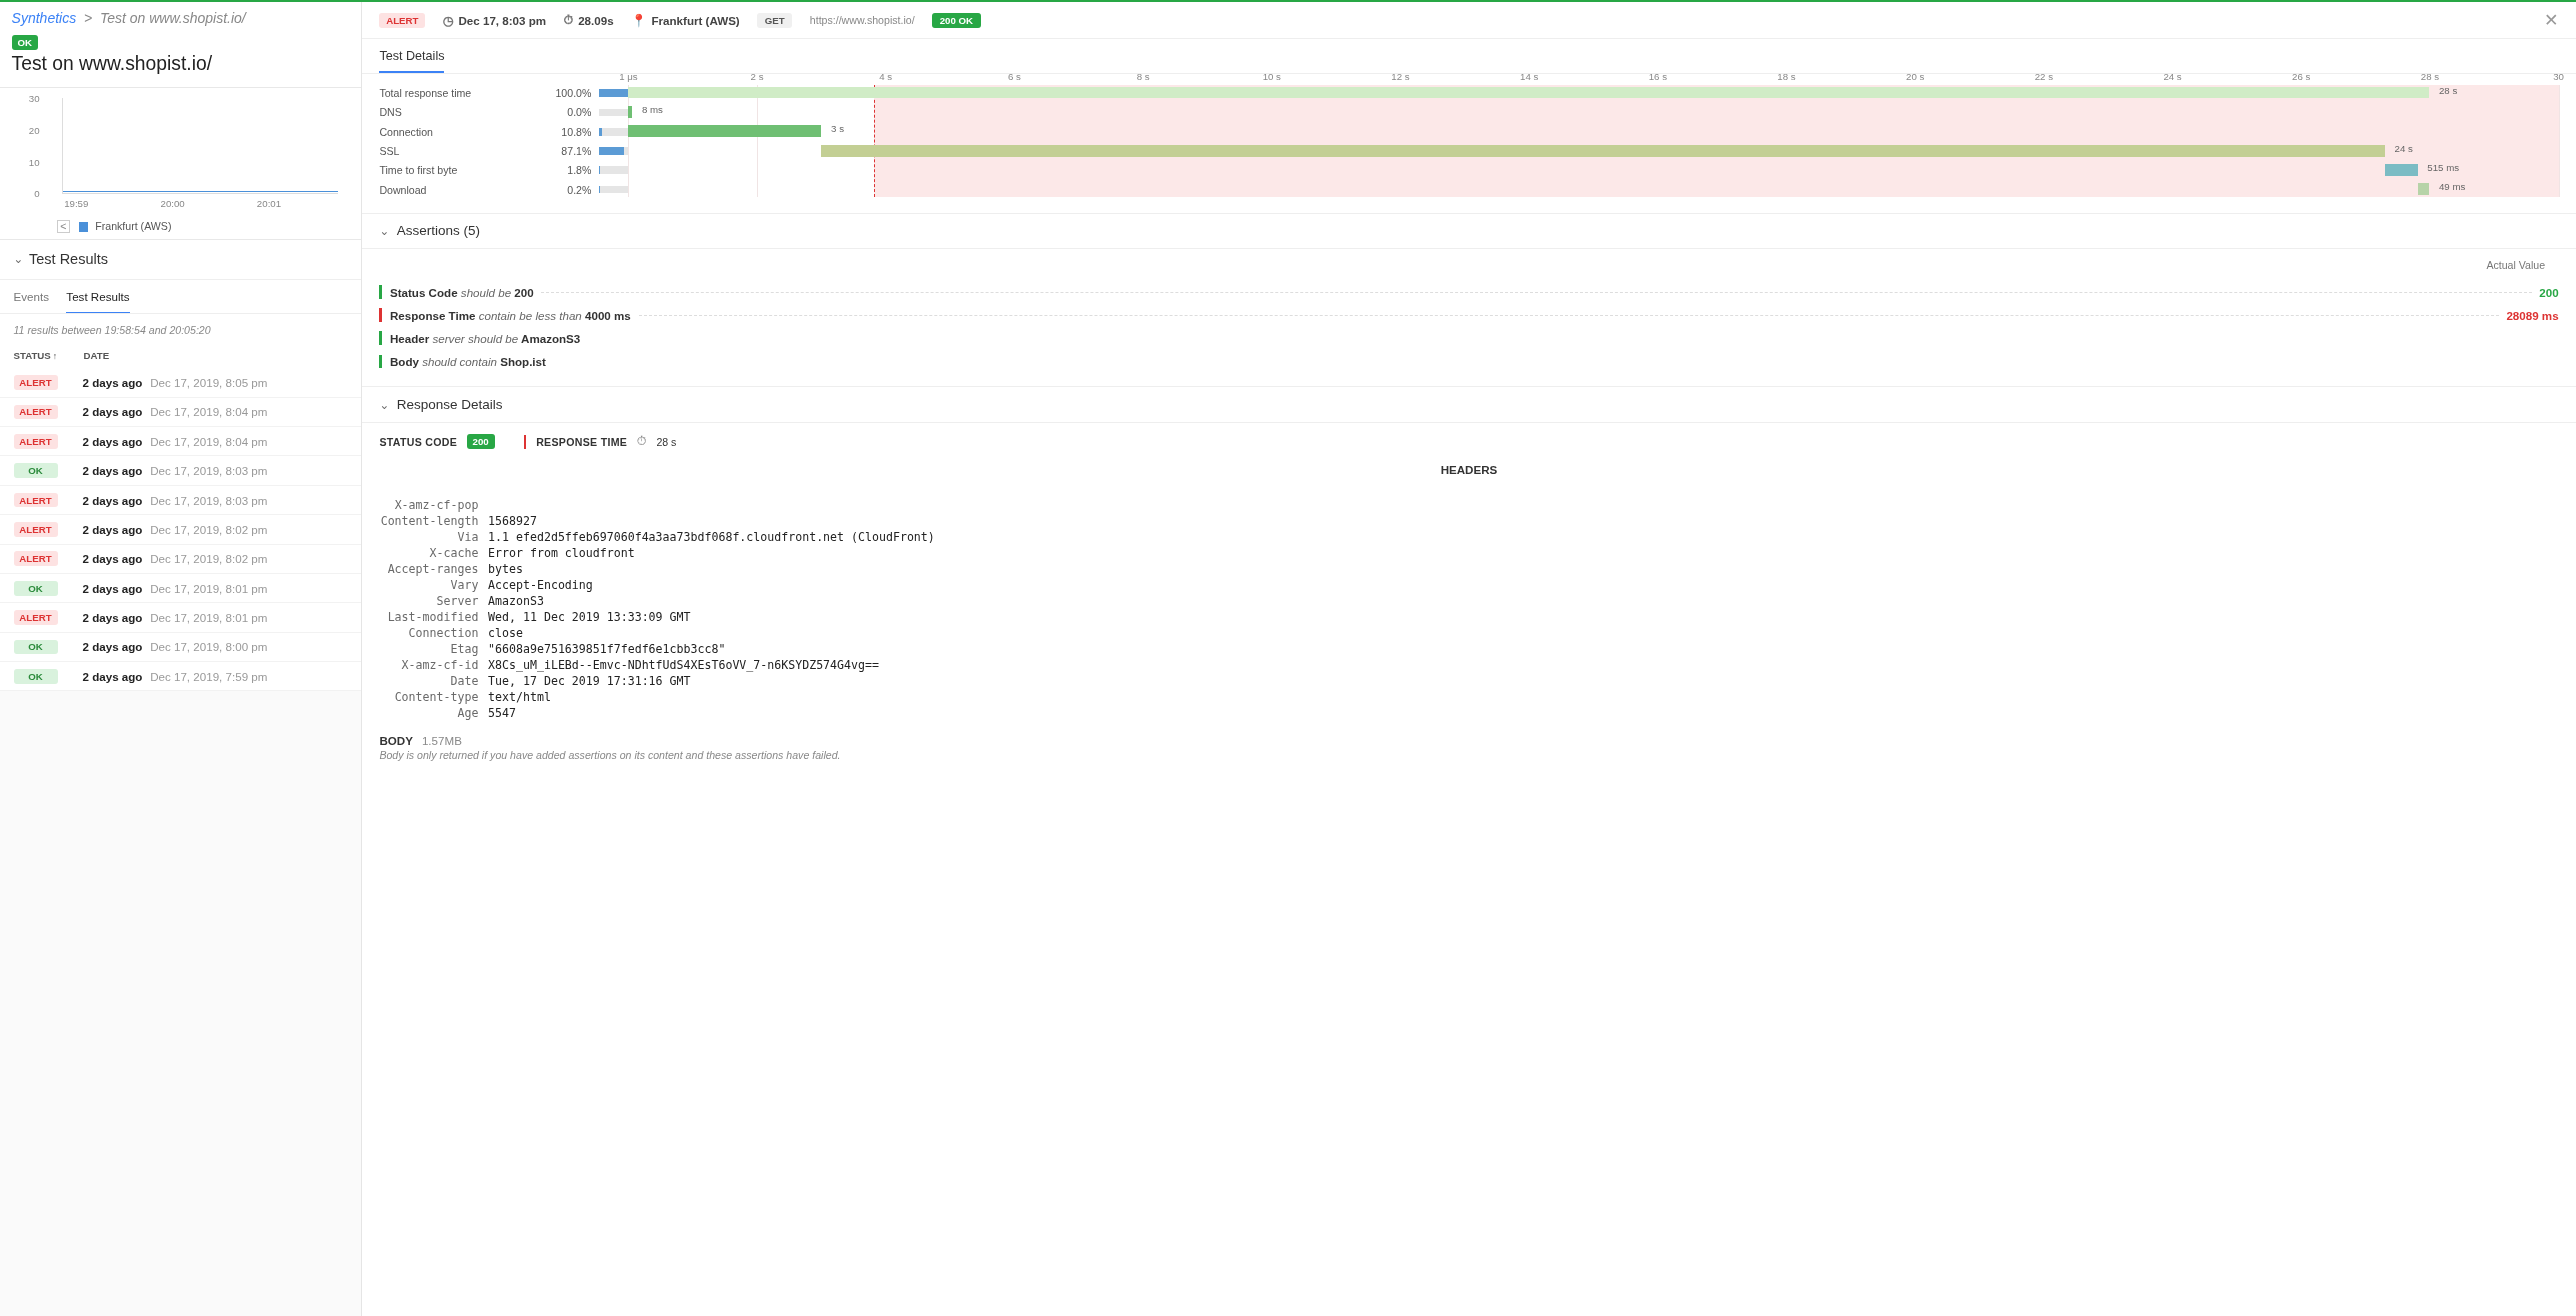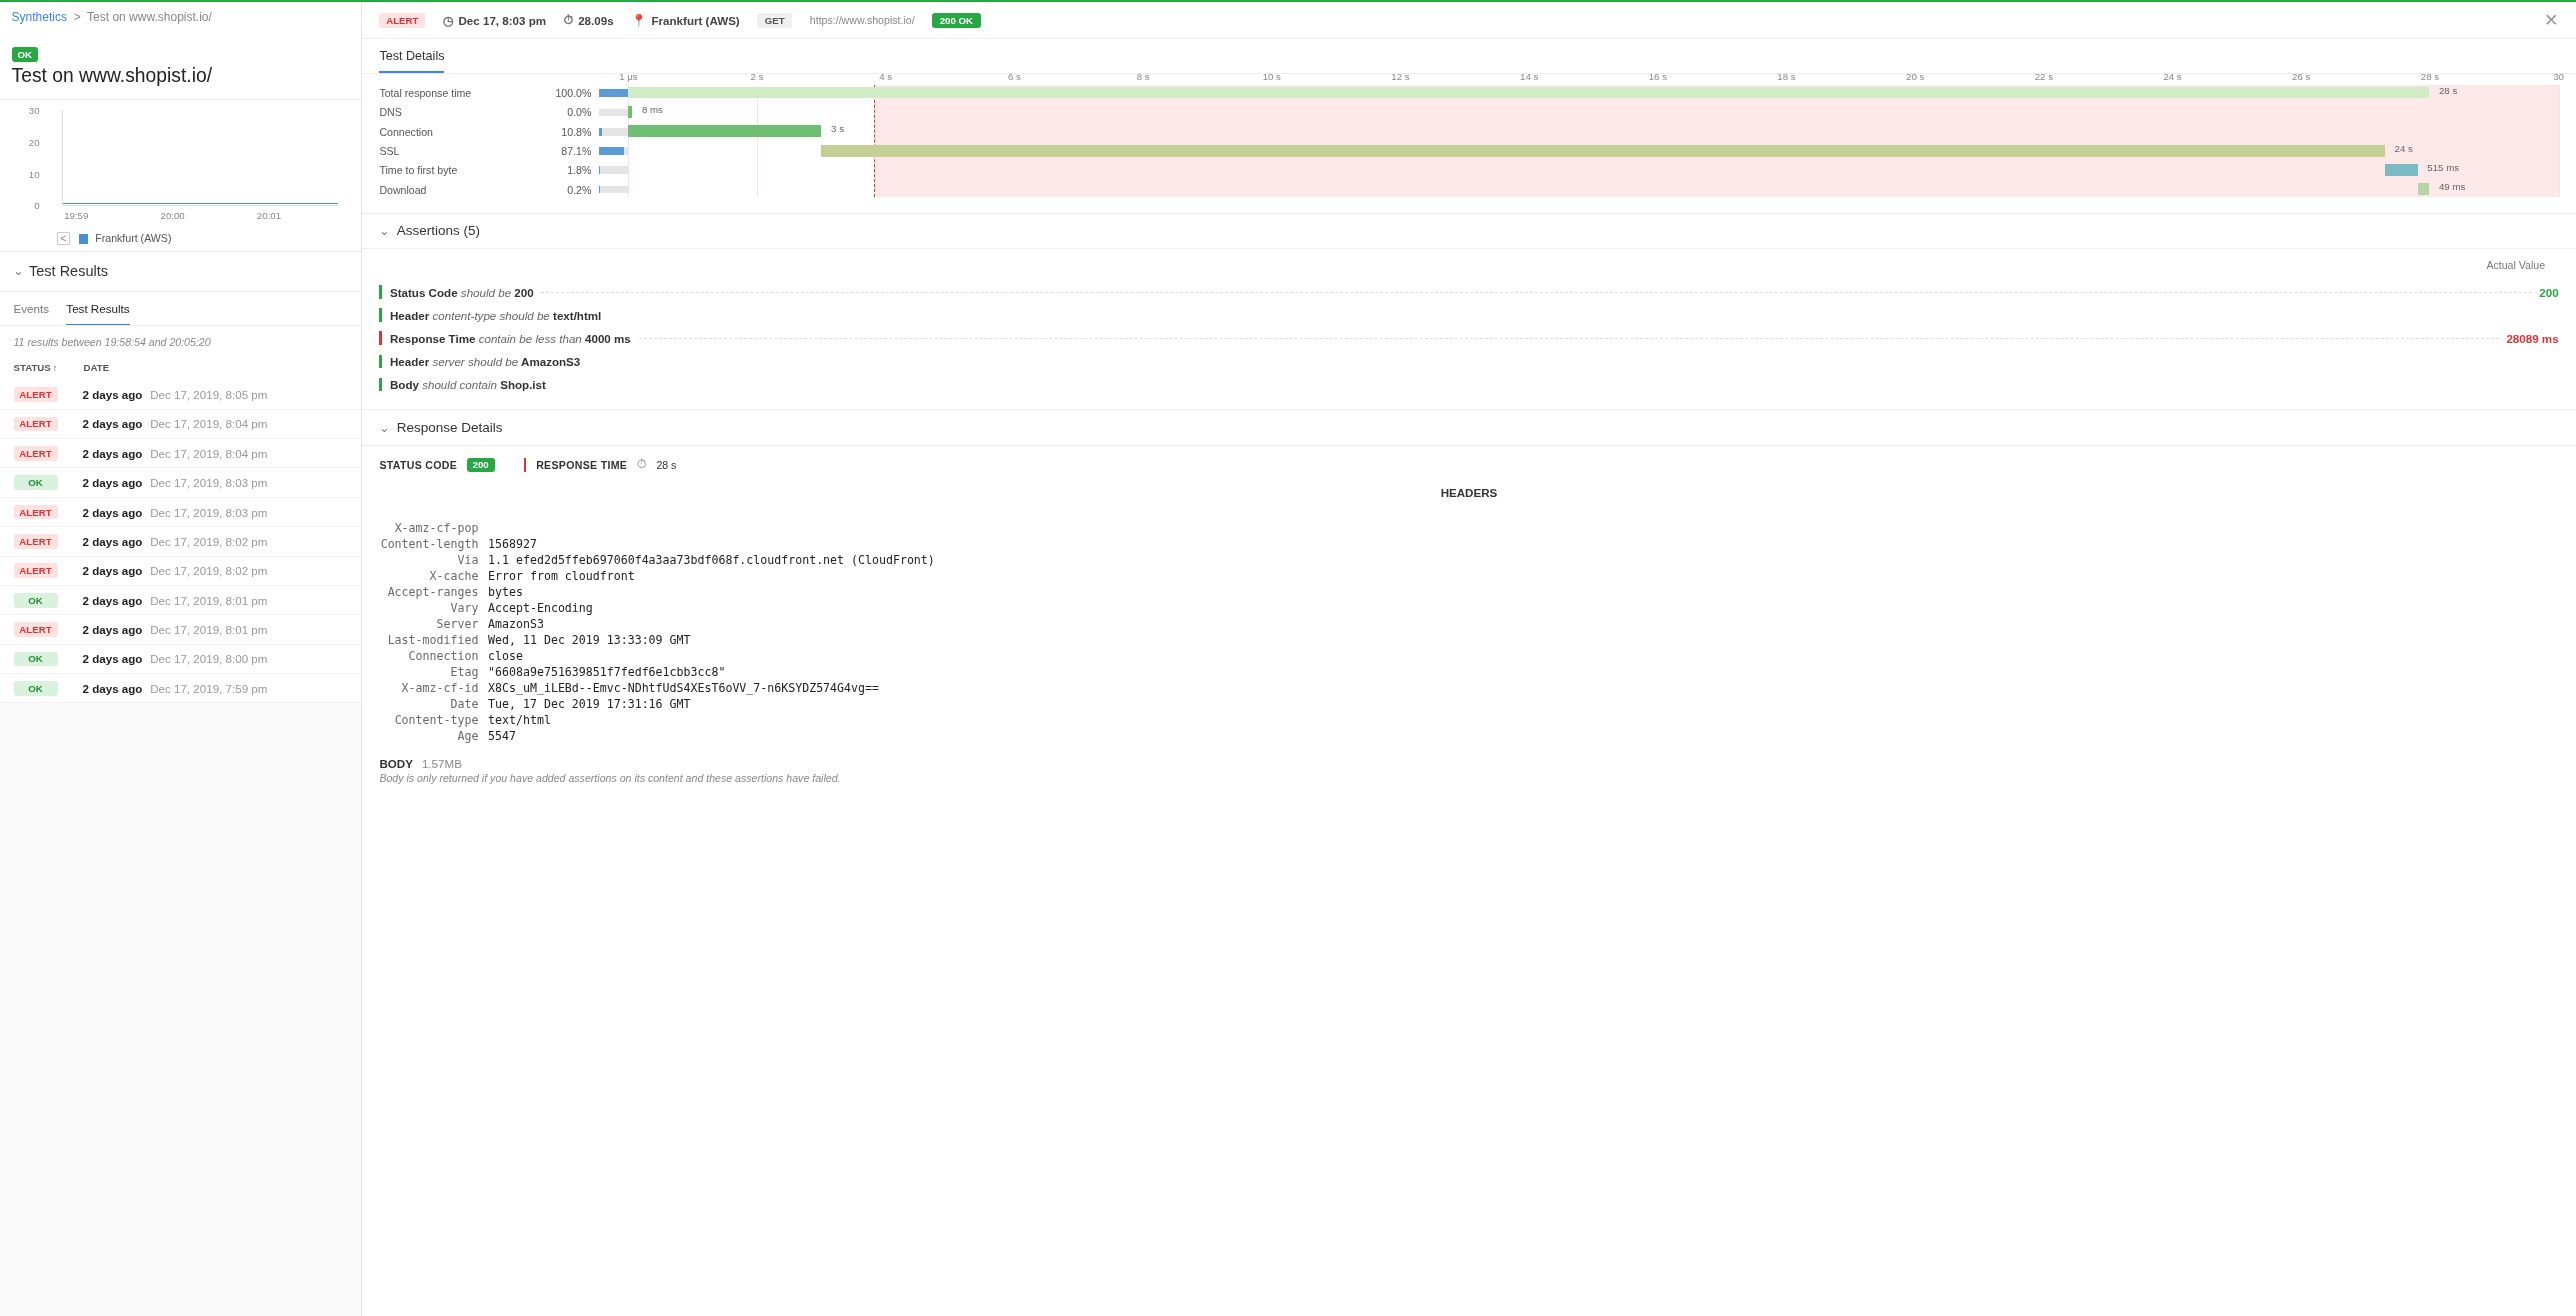--- a/index.html
+++ b/index.html
@@ -1,20 +1,20 @@
 <!DOCTYPE html>
 <html><head>
 <meta charset="utf-8">
 <style>
 * { box-sizing: border-box; margin: 0; padding: 0; }
 body { font-family: -apple-system, BlinkMacSystemFont, "Segoe UI", Helvetica, Arial, sans-serif; font-size: 11.6px; color: #333; background: #fff; }
 .app { display: flex; height: 100vh; border-top: 2.9px solid #28a745; }
 .left-panel { width: 362px; border-right: 1px solid #e5e5e5; display: flex; flex-direction: column; background:#fafafa;}
 .left-header { padding: 7.7px 11.6px 11.6px; border-bottom: 1px solid #e8e8e8; background:#fff;}
-.breadcrumb { font-size: 12px; color: #888; margin-bottom: 23px; }
+.breadcrumb { font-size: 14px; color: #888; margin-bottom: 9px; font-style: italic; }
 .breadcrumb a { color: #3b82f6; text-decoration: none; }
 .status-ok-badge { display:inline-block; background:#28a745; color:#fff; font-size:9.7px; font-weight:700; padding:1.9px 5.8px; border-radius:2.9px; margin-bottom:3.9px;}
 .page-title { font-size: 19.3px; font-weight: 400; color:#222; }
 .chart-area { padding: 9.7px 13.5px 5.8px; border-bottom:1px solid #e8e8e8; background:#fff;}
 .mini-chart { position:relative; height:116px; }
 .y-axis { position:absolute; left:29px; top:0; bottom:19.3px; width:1px; }
 .y-tick { position:absolute; right:3.9px; font-size:9.7px; color:#888; transform:translateY(-50%);}
 .chart-body { position:absolute; left:48px; right:9.7px; top:0; bottom:19.3px; border-left:1px solid #ddd; border-bottom:1px solid #ddd;}
 .chart-line { position:absolute; left:0; right:0; height:1px; background:#4a90d9; bottom:1.9px;}
 .x-tick { position:absolute; bottom:-15.5px; font-size:9.7px; color:#888; transform:translateX(-50%);}
@@ -379,24 +379,20 @@
           <span class="av">Actual Value</span>
         </div>
       <div id="assert-rows">
           <div class="assert-row">
             <span class="assert-bar bar-green"></span>
             <span class="assert-text"><span class="kw">Status Code</span><span class="em"> should be </span><span class="kw">200</span><span class="kw"></span></span>
             <span class="assert-dots"></span>
             <span class="assert-val val-green">200</span>
           </div>
           <div class="assert-row">
-            <span class="assert-bar bar-green"></span>
-            <span class="assert-text"><span class="kw">Header</span><span class="em"> content-type </span><span class="em">should be</span><span class="kw"> text/html</span></span>
-          </div>
-          <div class="assert-row">
             <span class="assert-bar bar-red"></span>
             <span class="assert-text"><span class="kw">Response Time</span><span class="em"> contain be less than </span><span class="kw">4000 ms</span><span class="kw"></span></span>
             <span class="assert-dots"></span>
             <span class="assert-val val-red">28089 ms</span>
           </div>
           <div class="assert-row">
             <span class="assert-bar bar-green"></span>
             <span class="assert-text"><span class="kw">Header</span><span class="em"> server </span><span class="em">should be</span><span class="kw"> AmazonS3</span></span>
           </div>
           <div class="assert-row">

